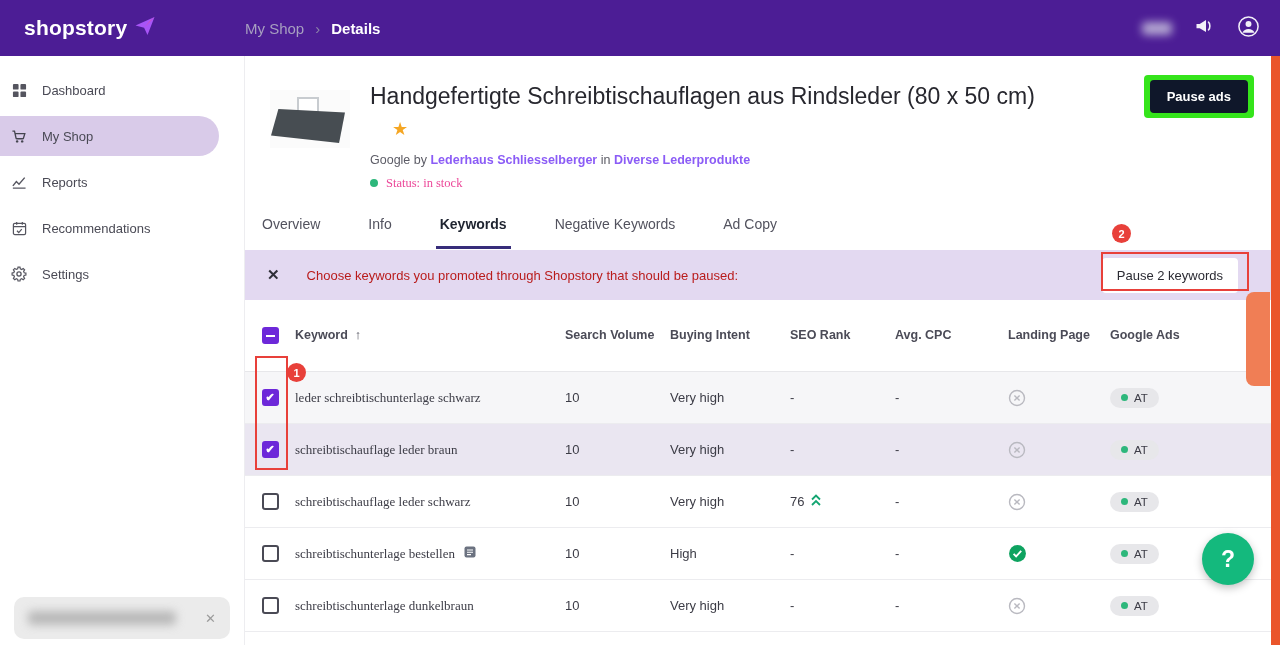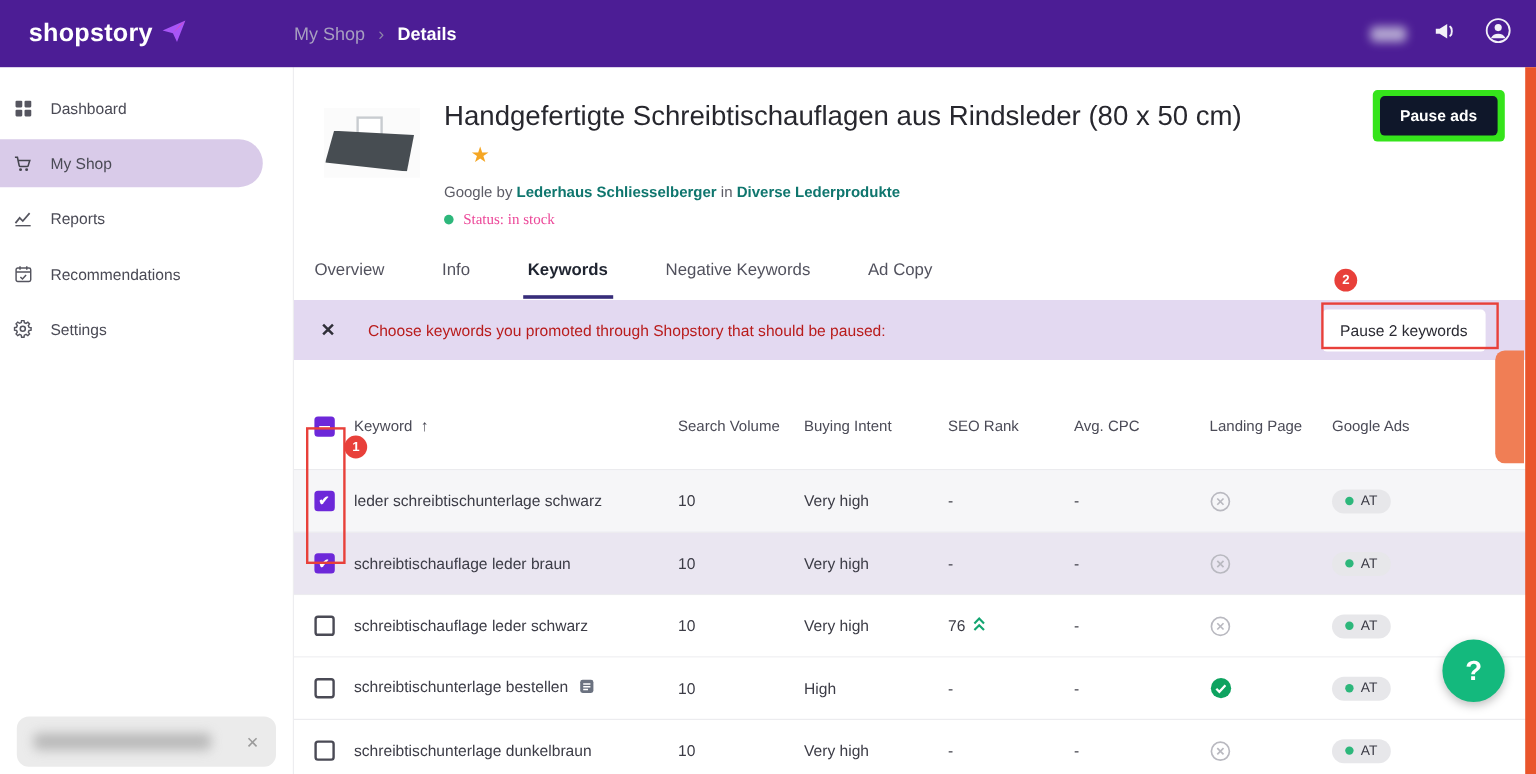--- a/index.html
+++ b/index.html
@@ -43,21 +43,21 @@
   .product-header { position:absolute; top:26px; left:25px; right:150px; display:flex; gap:20px; }
   .thumb { width:80px; height:58px; margin-top:8px; position:relative; background:#fbfbfb; flex:none; }
   .thumb .pad { position:absolute; left:1px; bottom:5px; width:74px; height:34px;
     background:#474d52; border-radius:3px; clip-path:polygon(10% 0,100% 10%,92% 100%,0 78%); }
   .thumb .frame { position:absolute; top:7px; left:27px; width:22px; height:17px;
     background:#fff; border:2px solid #c8ccd0; }
   .title-block { flex:1; }
   .page-title { font-size:23px; color:#27272e; font-weight:400; line-height:1.25; }
   .star { color:#f5a623; font-size:18px; margin:7px 0 0 22px; }
   .byline { font-size:12.5px; color:#5c5c66; margin-top:13px; }
-  .byline b { color:#0f766e; }
+  .byline b { color:#8b5cf6; }
   .status-line { display:flex; align-items:center; gap:8px; font-size:12.5px; color:#ec4899; margin-top:9px;font-family:Liberation Serif, serif; }
   .status-dot { width:8px; height:8px; border-radius:50%; background:#2db77b; }
 
   .pause-ads-wrap { position:absolute; top:19px; right:26px; background:#35e41b;
     padding:5px 6px; border-radius:4px; z-index:5; }
   .pause-ads-btn { background:#0f172a; color:#fff; font-weight:700; font-size:13px;
     padding:9px 17px; border:none; border-radius:4px; font-family:inherit; cursor:pointer; }
 
   .tabs { position:absolute; top:160px; left:13px; display:flex; gap:40px; font-size:14px; color:#52525e; }
   .tab { padding:0 4px 14px; cursor:pointer; }
@@ -69,26 +69,26 @@
   .banner-text { font-size:13px; color:#b91c1c; }
   .banner-btn { margin-left:auto; margin-right:12px; background:#fff; border:none; border-radius:4px;
     padding:10px 15px; font-size:13px; color:#2b2b33; font-family:inherit; cursor:pointer; }
 
   
   .table { position:absolute; top:244px; left:0; right:8px; }
   .thead, .trow { display:grid;
     grid-template-columns:50px 270px 105px 120px 105px 105px 95px auto;
     align-items:center; }
   .thead { min-height:72px; border-bottom:1px solid #e7e7ea; background:#fff;
-    font-size:12.5px; color:#4b4b57; font-weight:400; line-height:1.55;margin-top:20px; }
+    font-size:12.5px; color:#4b4b57; font-weight:700; line-height:1.55; }
   .trow { height:52px; border-bottom:1px solid #ececef; font-size:13px; color:#3c3c46; background:#fff; }
   .trow.bg1 { background:#f6f6f8; }
   .trow.bg2 { background:#eae6f1; }
   .cb-cell { display:flex; justify-content:center; }
-  .kw-cell { display:flex; align-items:flex-start; gap:8px; }
+  .kw-cell { display:flex; align-items:center; gap:8px;font-family:Liberation Serif, serif; }
   .lp-cell { padding-left:8px; display:flex; align-items:center; }
   .ga-cell { padding-left:15px; }
   .hdr-kw { display:flex; align-items:center; gap:7px; cursor:pointer; }
   .sort-arrow { font-size:13px; color:#4b4b57; }
 
   .cb { width:17px; height:17px; border:2px solid #4a4a55; border-radius:3px; background:#fff;
     display:flex; align-items:center; justify-content:center; color:#fff; font-size:11px;
     font-weight:700; cursor:pointer; }
   .cb.checked { background:#6d28d9; border-color:#6d28d9; }
   .cb.checked::after { content:"✔"; }

